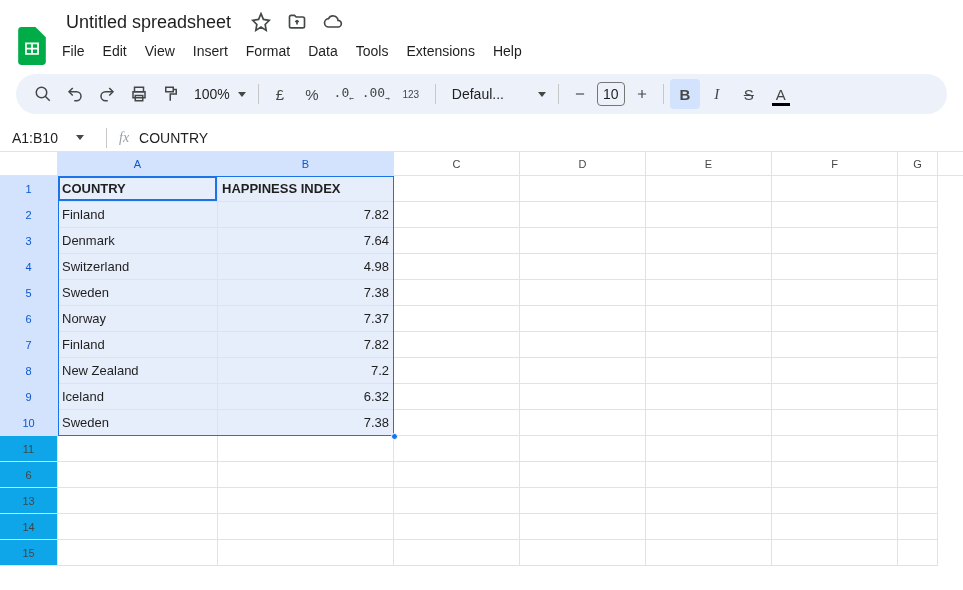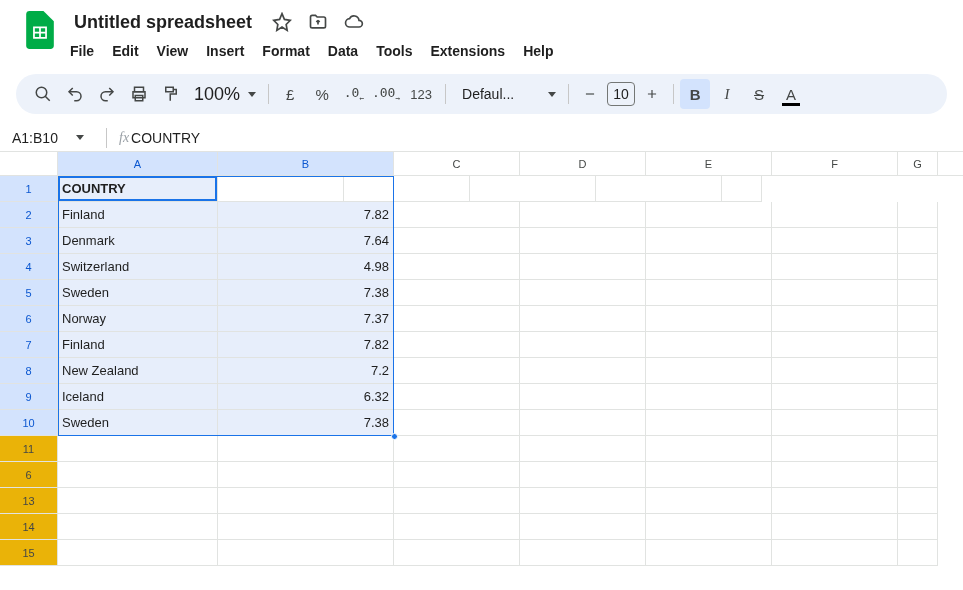--- a/index.html
+++ b/index.html
@@ -1,58 +1,58 @@
 <!DOCTYPE html>
 <html><head>
   <meta charset="utf-8">
   <style>
     * { margin: 0; padding: 0; box-sizing: border-box; }
     body { font-family: 'Google Sans', Arial, sans-serif; font-size: 14px; color: #1f1f1f; overflow: hidden; width: 963px; height: 590px; background: #fff; }
     
     
-    .header { display: flex; align-items: flex-start; padding: 8px 16px 0 20px; gap: 8px; font-weight: bold; }
+    .header { display: flex; align-items: flex-end; padding: 8px 16px 0 12px; gap: 8px; }
     .logo { width: 40px; height: 40px; display: flex; align-items: center; justify-content: center; margin-top: 2px; }
     .header-content { flex: 1; }
     .title-row { display: flex; align-items: center; gap: 12px; height: 28px; }
     .doc-title { font-size: 18px; color: #1f1f1f; padding: 2px 6px; }
     .title-icon { color: #444746; display: flex; align-items: center; justify-content: center; width: 24px; height: 24px; }
     .menu-bar { display: flex; gap: 2px; height: 30px; align-items: center; margin-left: -6px; }
     .menu-item { padding: 4px 8px; font-size: 14px; color: #1f1f1f; border-radius: 4px; cursor: pointer; }
     
     
     .toolbar { display: flex; align-items: center; height: 40px; margin: 8px 16px 0 16px; background: #edf2fa; border-radius: 24px; padding: 0 12px; gap: 2px; }
     .tb-btn { display: flex; align-items: center; justify-content: center; min-width: 30px; height: 30px; border-radius: 4px; cursor: pointer; color: #444746; position: relative; }
     .tb-btn.active { background: #d3e3fd; }
     .tb-sep { width: 1px; height: 20px; background: #c7c7c7; margin: 0 4px; }
     .zoom-wrap { display: flex; align-items: center; gap: 6px; padding: 0 6px; cursor: pointer; }
-    .zoom-text { font-size: 18px; color: #1f1f1f; }
+    .zoom-text { font-size: 14px; color: #1f1f1f; }
     .font-wrap { display: flex; align-items: center; gap: 8px; padding: 0 6px 0 10px; cursor: pointer; width: 110px; }
     .font-text { font-size: 14px; color: #1f1f1f; overflow: hidden; text-overflow: ellipsis; white-space: nowrap; flex:1; }
     .size-input { width: 28px; height: 24px; border: 1px solid #747775; border-radius: 4px; text-align: center; font-size: 14px; background: #edf2fa; color: #1f1f1f; }
     .color-underline { width: 18px; height: 3px; background: #000; position: absolute; bottom: 3px; }
     
     
     .formula-row { display: flex; align-items: center; height: 28px; border-bottom: 1px solid #e1e3e1; margin-top: 10px; }
     .name-box { width: 98px; display: flex; align-items: center; padding-left: 12px; gap: 18px; font-size: 14px; color: #1f1f1f; }
     .fx-sep { width: 1px; height: 20px; background: #c7c7c7; margin: 0 12px 0 8px; }
-    .fx-label { font-style: italic; color: #9aa0a6; font-size: 14px; font-family: Georgia, serif; margin-right: 2px; }
+    .fx-label { font-style: italic; color: #9aa0a6; font-size: 14px; font-family: Georgia, serif; margin-right: 10px; }
     .formula-content { font-size: 14px; color: #1f1f1f; }
     
     
     .grid-wrap { position: relative; }
     .col-headers { display: flex; height: 24px; border-bottom: 1px solid #e1e3e1; }
     .corner { width: 58px; border-right: 1px solid #e1e3e1; background: #fff; }
     .col-h { border-right: 1px solid #e1e3e1; display: flex; align-items: center; justify-content: center; font-size: 11px; color: #444746; background: #fff; cursor: pointer; }
     .col-h.sel { background: #d3e3fd; color: #0b57d0; }
     .col-A { width: 160px; }
     .col-B { width: 176px; }
     .col-N { width: 126px; }
     
     .row { display: flex; height: 26px; }
-    .row-h { width: 58px; border-right: 1px solid #e1e3e1; border-bottom: 1px solid #e1e3e1; display: flex; align-items: center; justify-content: center; font-size: 11px; color: #444746; background: #eab308; cursor: pointer; }
+    .row-h { width: 58px; border-right: 1px solid #e1e3e1; border-bottom: 1px solid #e1e3e1; display: flex; align-items: center; justify-content: center; font-size: 11px; color: #444746; background: #0ea5e9; cursor: pointer; }
     .row-h.sel { background: #d3e3fd; color: #0b57d0; }
     .cell { border-right: 1px solid #e1e3e1; border-bottom: 1px solid #e1e3e1; padding: 0 4px; display: flex; align-items: center; font-size: 13px; font-family: Arial, sans-serif; color: #1f1f1f; background: #fff; overflow: hidden; white-space: nowrap; }
     .cell.sel { background: #e7eefb; }
     .cell.num { justify-content: flex-end; }
     .cell.hdr { font-weight: bold; }
     
     
     .selection { position: absolute; border: 1px solid #1a73e8; pointer-events: none; }
     .sel-handle { position: absolute; width: 7px; height: 7px; background: #1a73e8; border: 1px solid #fff; border-radius: 50%; }
     .active-cell-border { position: absolute; border: 2px solid #1a73e8; pointer-events: none; background: transparent; }
@@ -149,21 +149,21 @@
   <div class="tb-btn">
       <span style="font-size:15px">%</span>
     </div>
   <div class="tb-btn">
       <span style="font-size:13px;font-family:monospace">.0<sub style="font-size:8px">←</sub></span>
     </div>
   <div class="tb-btn">
       <span style="font-size:13px;font-family:monospace">.00<sub style="font-size:8px">→</sub></span>
     </div>
   <div class="tb-btn" style="min-width:36px">
-      <span style="font-size:13px">123</span>
+      <span style="font-size:10px">123</span>
     </div>
   <div class="tb-sep"></div>
   <div class="font-wrap">
     <span class="font-text">Defaul...</span>
     <svg class="dropdown-arrow" width="8" height="5" viewBox="0 0 10 6">
         <path d="M0 0l5 6 5-6z" fill="#444746"></path>
       </svg>
   </div>
   <div class="tb-sep"></div>
   <div class="tb-btn">
@@ -213,20 +213,21 @@
     <div class="col-h col-N">C</div>
     <div class="col-h col-N">D</div>
     <div class="col-h col-N">E</div>
     <div class="col-h col-N">F</div>
     <div class="col-h col-N" style="width:40px">G</div>
   </div>
   <div id="rows">
       <div class="row">
         <div class="row-h sel">1</div>
         <div class="cell col-A hdr sel">COUNTRY</div>
+        <div class="cell col-B hdr sel">HAPPINESS INDEX</div>
         <div class="cell col-N"></div>
         <div class="cell col-N"></div>
         <div class="cell col-N"></div>
         <div class="cell col-N"></div>
         <div class="cell" style="width: 40px;"></div>
       </div>
       <div class="row">
         <div class="row-h sel">2</div>
         <div class="cell col-A sel">Finland</div>
         <div class="cell col-B sel num">7.82</div>

